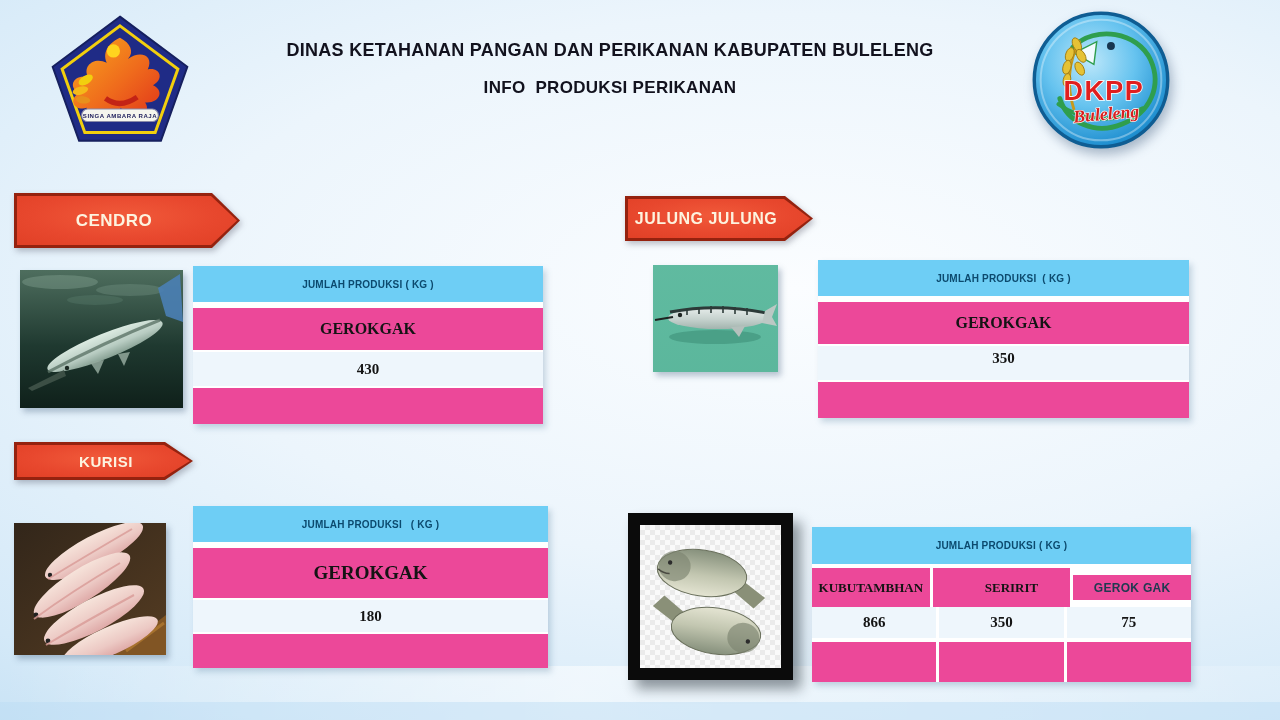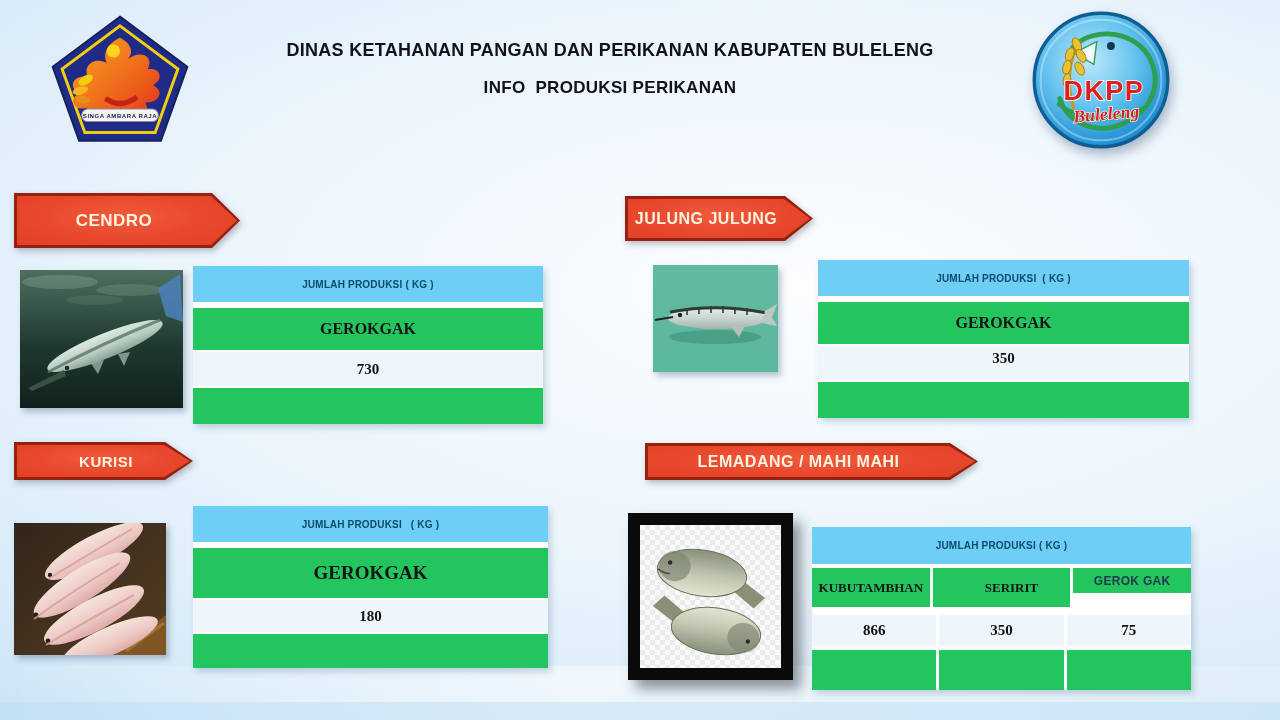--- a/index.html
+++ b/index.html
@@ -22,21 +22,21 @@
   .banner .b-inner{position:absolute;inset:3px;background:radial-gradient(ellipse at 48% 42%, #f15a3a 0%, #e8482e 55%, #e03f25 100%);
     clip-path:polygon(0 0, calc(100% - 26px) 0, 100% 50%, calc(100% - 26px) 100%, 0 100%);}
   .banner .b-label{position:absolute;inset:0;display:flex;align-items:center;justify-content:center;
     padding-right:26px;color:#fdf3df;font-weight:700;letter-spacing:.5px;}
 
   
   .ptable{position:absolute;background:#fff;box-shadow:3px 4px 6px rgba(90,130,160,.30);}
   .t-header{background:#6ecef5;color:#0c4a6e;font-weight:700;font-size:10px;letter-spacing:.2px;
     display:flex;align-items:center;justify-content:center;white-space:pre;}
   .t-row{display:flex;align-items:center;justify-content:center;}
-  .row-dark{background:#22c55e;}
+  .row-dark{background:#ec4899;}
   .row-light{background:#eef6fc;}
   .serif{font-family:"Liberation Serif",serif;font-weight:700;color:#141414;}
   .t-cols{display:flex;gap:3px;}
   .t-cell{flex:1;display:flex;align-items:center;justify-content:center;}
   .sans-sm{font-weight:600;color:#203a50;font-size:12px;letter-spacing:.3px;}
 
   
   .fish-img{position:absolute;box-shadow:3px 4px 6px rgba(60,90,120,.35);}
   .fish-img svg{display:block;}
   .lemadang-frame{position:absolute;background:#0b0b0b;padding:12px;box-shadow:8px 9px 12px rgba(20,30,40,.45);}
@@ -120,25 +120,20 @@
     <div class="b-inner"></div>
     <div class="b-label" style="font-size:16px;">JULUNG JULUNG</div>
   </div>
 
   <div class="banner" style="left:14px;top:442px;width:179px;height:38px;">
     <div class="b-outer"></div>
     <div class="b-inner"></div>
     <div class="b-label" style="font-size:15px;padding-left:31px;">KURISI</div>
   </div>
 
-  <div class="banner" style="left:645px;top:443px;width:333px;height:37px;">
-    <div class="b-outer"></div>
-    <div class="b-inner"></div>
-    <div class="b-label" style="font-size:16px;">LEMADANG / MAHI MAHI</div>
-  </div>
 
   <div class="fish-img" style="left:20px;top:270px;width:163px;height:138px;">
     <svg viewBox="0 0 163 138" width="163" height="138">
       <defs>
         <linearGradient id="water1" x1="0" y1="0" x2="0" y2="1">
           <stop offset="0%" stop-color="#4e6e5e"></stop>
             <stop offset="55%" stop-color="#1f3930"></stop>
             <stop offset="100%" stop-color="#0f201a"></stop>
         </linearGradient>
         <linearGradient id="silver1" x1="0" y1="0" x2="0" y2="1">
@@ -244,41 +239,41 @@
           <ellipse cx="-28" cy="-3" rx="16" ry="15" fill="#7c8470" opacity="0.65"></ellipse>
           <circle cx="-33" cy="-6" r="2.2" fill="#2c2c2c"></circle>
         </g>
       </svg>
     </div>
   </div>
 
   <div class="ptable" style="left:193px;top:266px;width:350px;">
     <div class="t-header" style="height:36px;margin-bottom:6px;">JUMLAH PRODUKSI ( KG )</div>
     <div class="t-row row-dark serif" style="height:42px;margin-bottom:2px;font-size:16px;">GEROKGAK</div>
-    <div class="t-row row-light serif" style="height:34px;margin-bottom:2px;font-size:15px;">730</div>
+    <div class="t-row row-light serif" style="height:34px;margin-bottom:2px;font-size:15px;">430</div>
     <div class="t-row row-dark" style="height:36px;"></div>
   </div>
 
   <div class="ptable" style="left:818px;top:260px;width:371px;">
     <div class="t-header" style="height:36px;margin-bottom:6px;">JUMLAH PRODUKSI  ( KG )</div>
     <div class="t-row row-dark serif" style="height:42px;margin-bottom:2px;font-size:16px;">GEROKGAK</div>
     <div class="t-row row-light serif" style="height:34px;margin-bottom:2px;font-size:15px;align-items:flex-start;padding-top:4px;box-sizing:border-box;">350</div>
     <div class="t-row row-dark" style="height:36px;"></div>
   </div>
 
   <div class="ptable" style="left:193px;top:506px;width:355px;">
     <div class="t-header" style="height:36px;margin-bottom:6px;">JUMLAH PRODUKSI   ( KG )</div>
     <div class="t-row row-dark serif" style="height:50px;margin-bottom:2px;font-size:19px;">GEROKGAK</div>
     <div class="t-row row-light serif" style="height:32px;margin-bottom:2px;font-size:15px;">180</div>
     <div class="t-row row-dark" style="height:34px;"></div>
   </div>
 
   <div class="ptable" style="left:812px;top:527px;width:379px;">
     <div class="t-header" style="height:37px;margin-bottom:4px;">JUMLAH PRODUKSI ( KG )</div>
-    <div class="t-cols" style="margin-bottom:8px;">
+    <div class="t-cols" style="margin-bottom:0;align-items:center;">
       <div class="t-cell row-dark serif" style="height:39px;font-size:13px;">KUBUTAMBHAN</div>
       <div class="t-cell row-dark serif" style="height:39px;font-size:13px;padding-left:20px;">SERIRIT</div>
       <div class="t-cell row-dark sans-sm" style="height:25px;">GEROK GAK</div>
     </div>
     <div class="t-cols" style="margin-bottom:4px;">
       <div class="t-cell row-light serif" style="height:31px;font-size:15px;">866</div>
       <div class="t-cell row-light serif" style="height:31px;font-size:15px;">350</div>
       <div class="t-cell row-light serif" style="height:31px;font-size:15px;">75</div>
     </div>
     <div class="t-cols">

